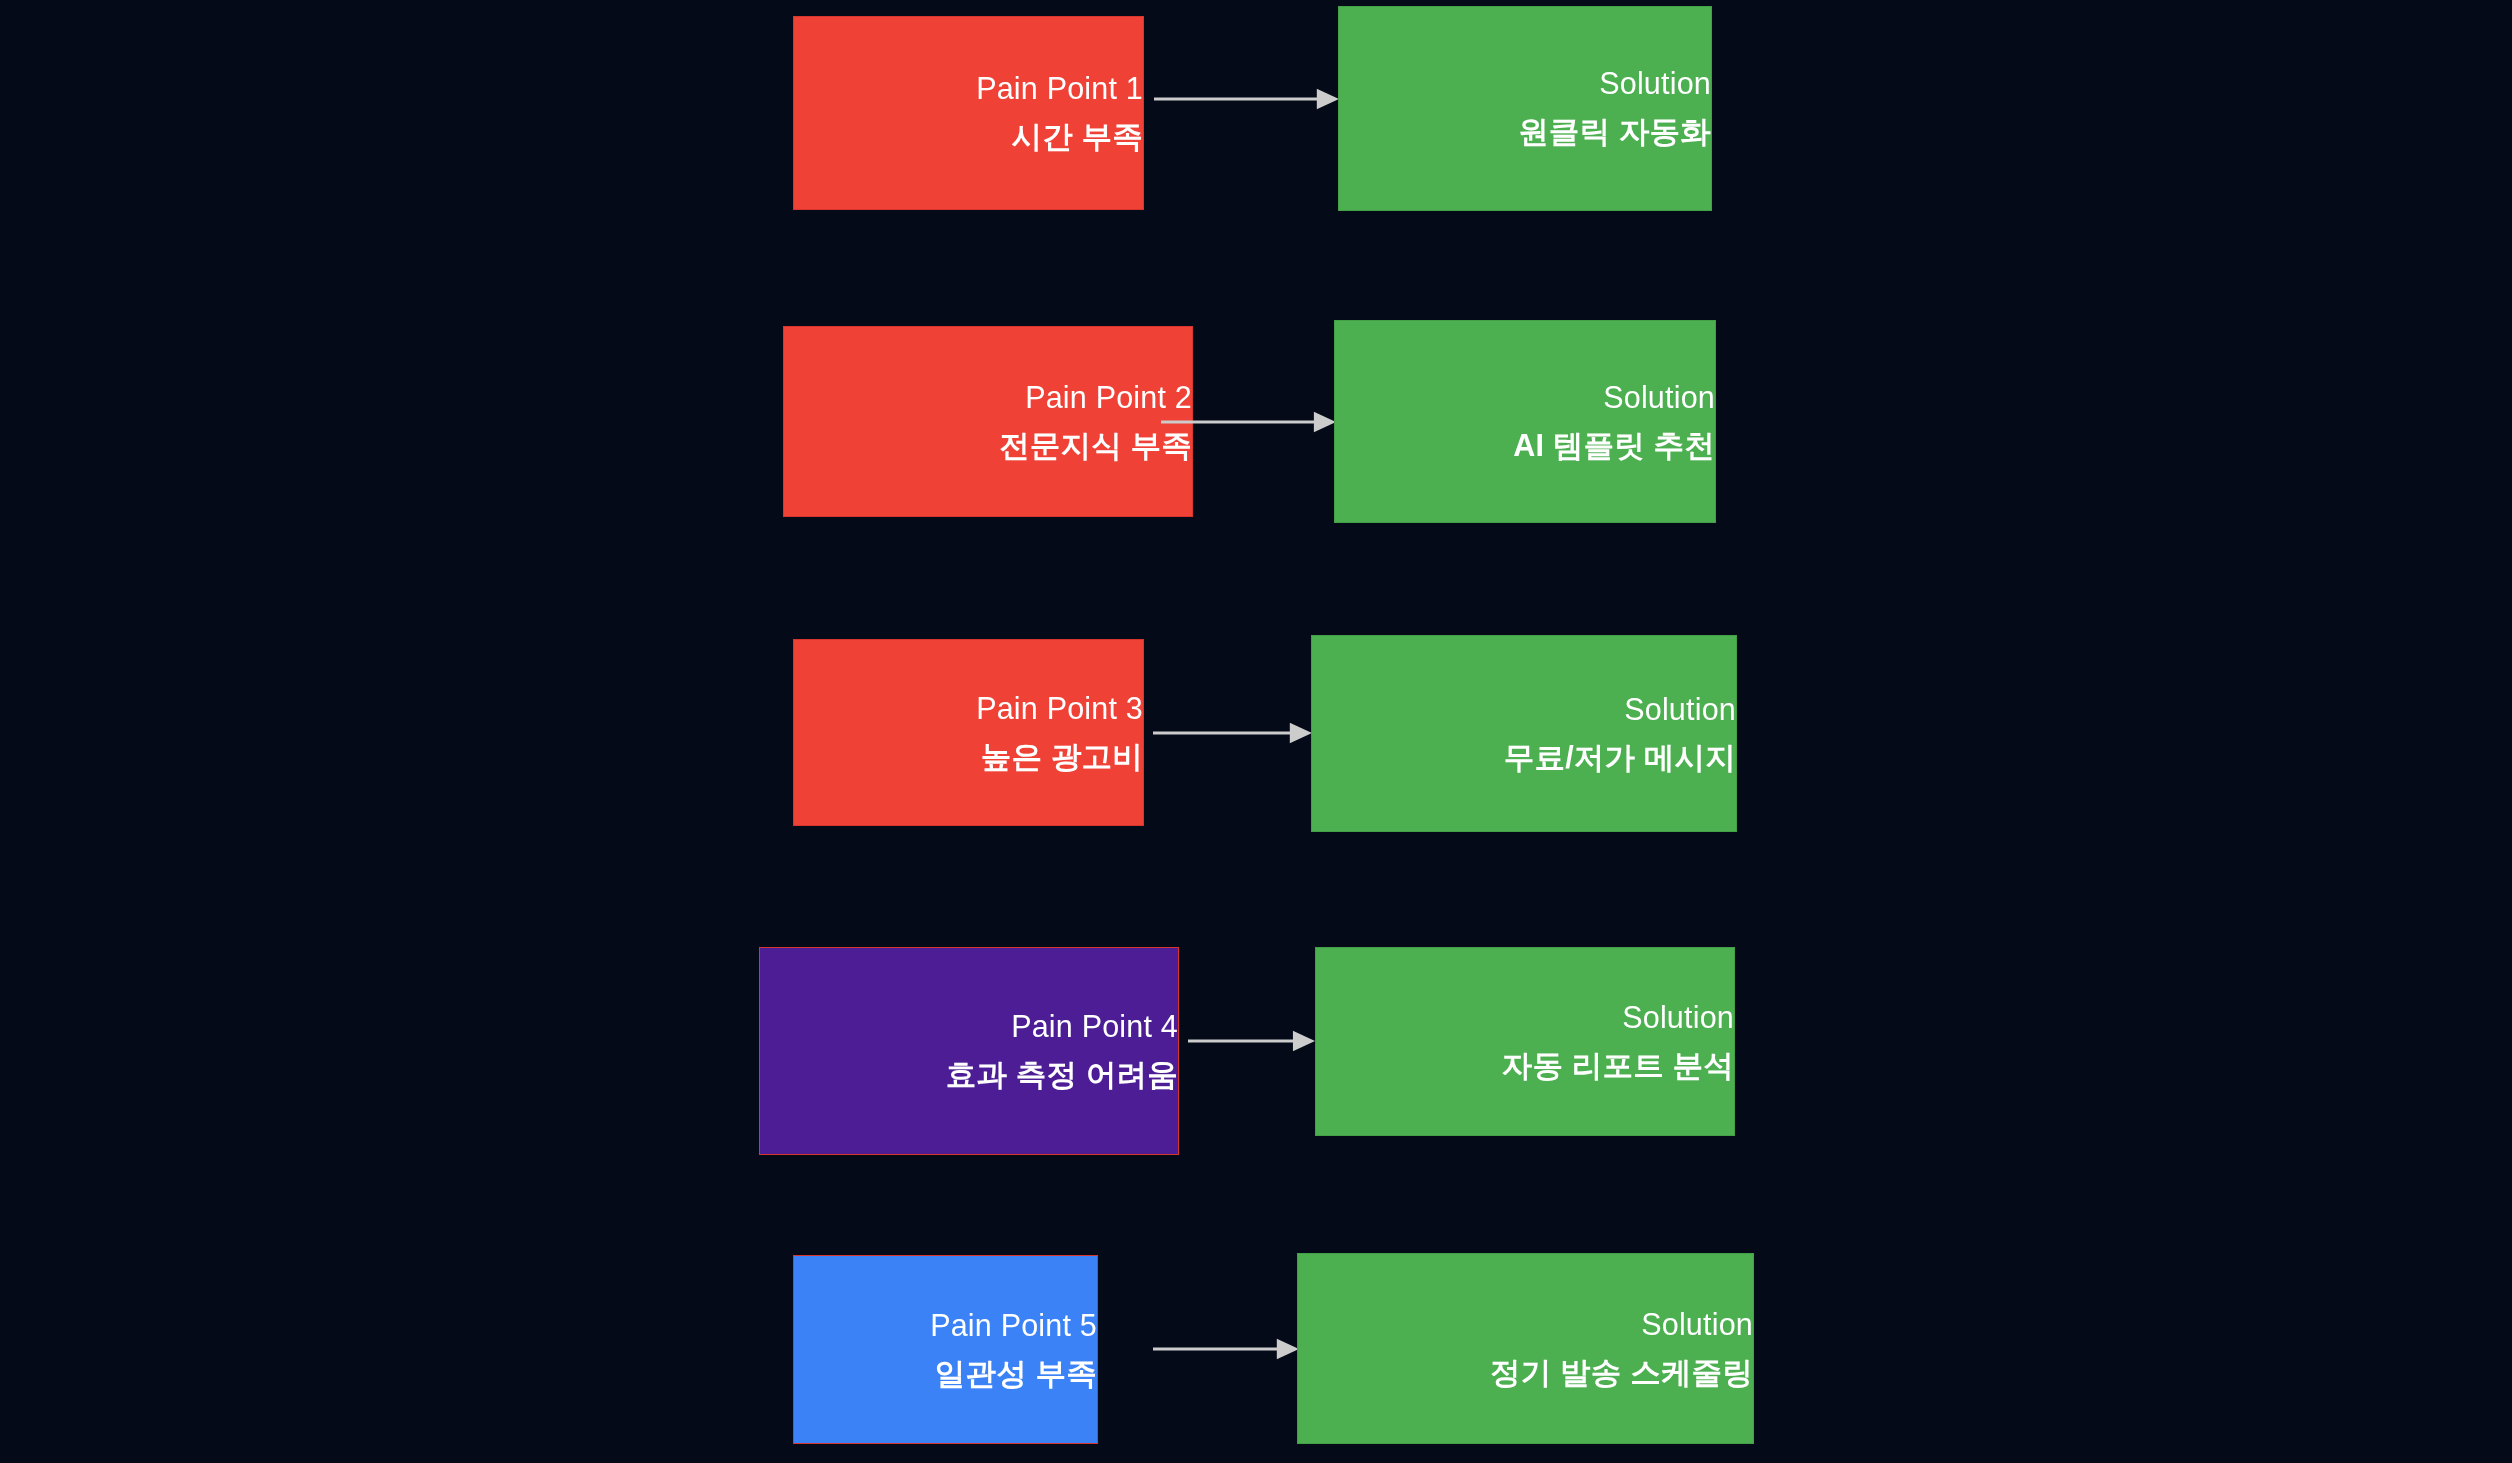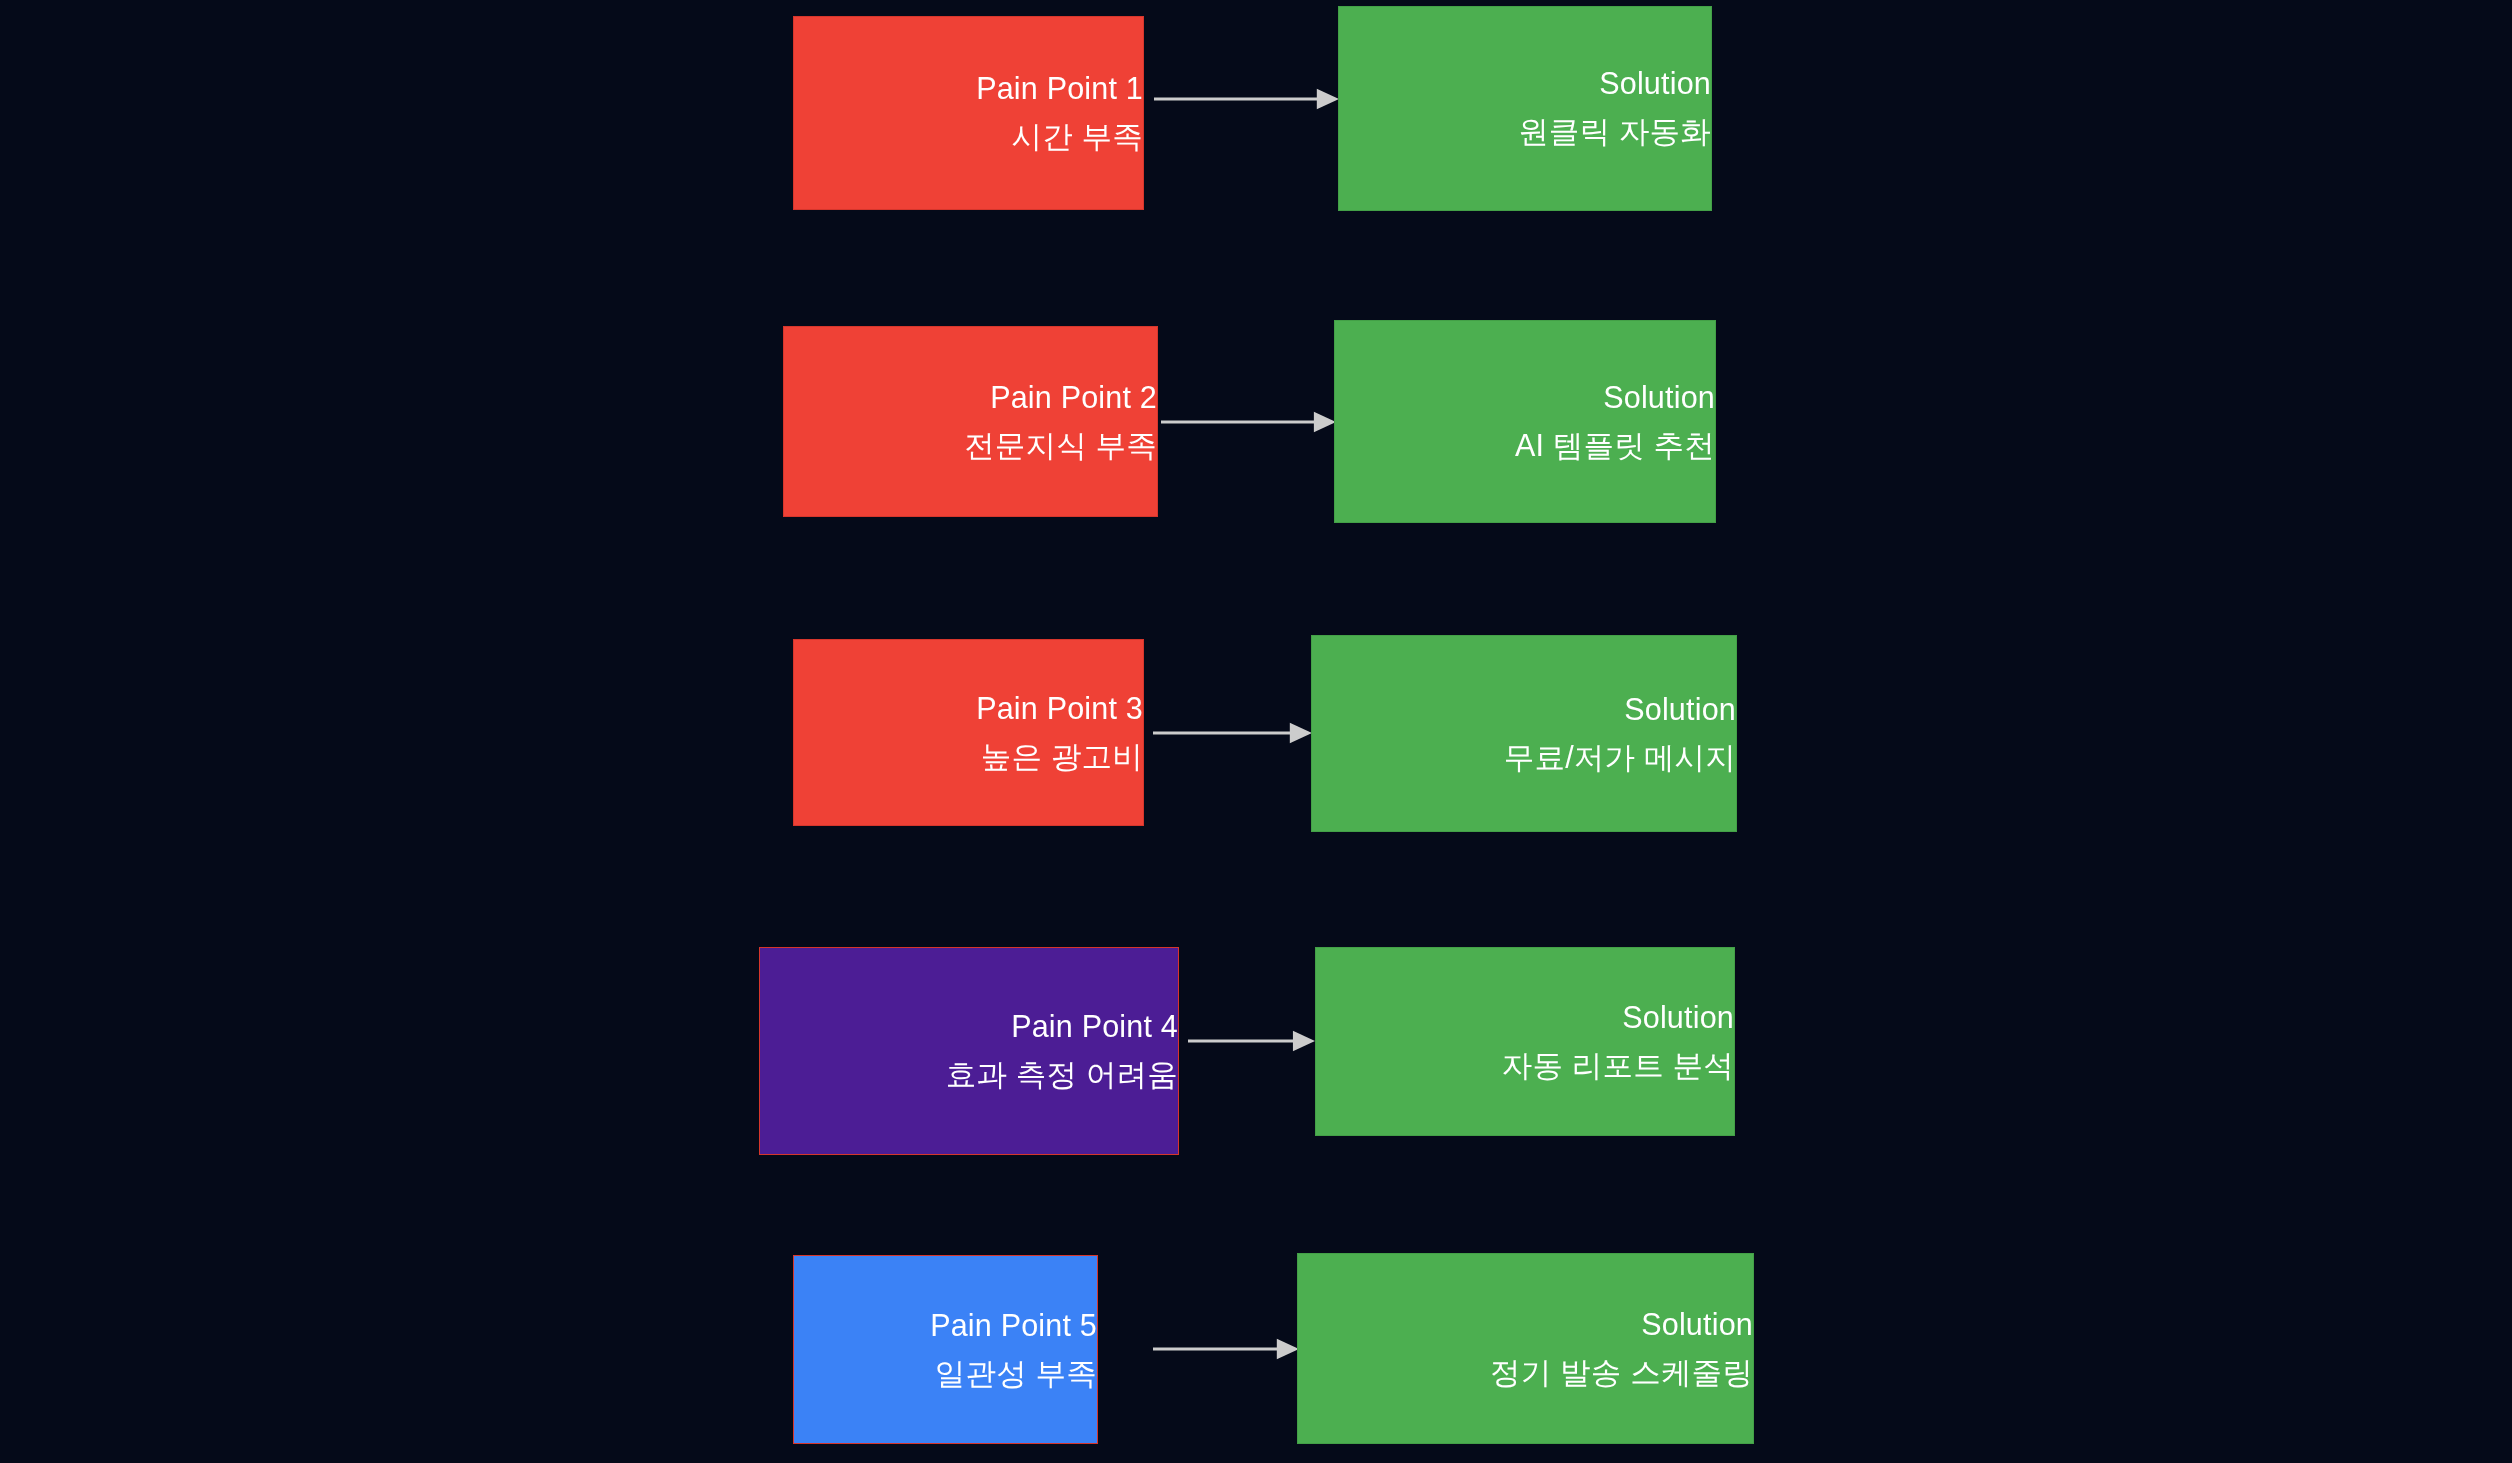--- a/index.html
+++ b/index.html
@@ -33,21 +33,21 @@
     line-height: 1.30;
     letter-spacing: 0.2px;
   }
   .node .line1 {
     font-size: 30.5px;
     font-weight: 400;
     white-space: nowrap;
   }
   .node .line2 {
     font-size: 30.5px;
-    font-weight: 400;
+    font-weight: 700;
     white-space: nowrap;
     margin-top: 8.3px;
   }
   .node.pain {
     background: #ef4136;
     border: 1.8px solid #d6362c;
   }
   .node.solution {
     background: #4caf50;
     border: 1.8px solid #43a047;
@@ -77,21 +77,21 @@
           <line x1="0" y1="15" x2="178" y2="15" stroke="#cccccc" stroke-width="3"></line>
           <polygon points="176,4 200,15 176,26" fill="#cccccc"></polygon>
         </svg>
       </div>
       <div class="node solution" style="left: 1338px; top: 5.5px; width: 374px; height: 205px; background: rgb(76, 175, 80); border-color: rgb(67, 160, 71);">
         <div class="line1">Solution</div>
         <div class="line2">원클릭 자동화</div>
       </div>
     </div>
     <div class="flow-row">
-      <div class="node pain" style="left: 783px; top: 326px; width: 375px; height: 191px; background: rgb(239, 65, 54); border-color: rgb(214, 54, 44);">
+      <div class="node pain" style="left: 783px; top: 326px; width: 410px; height: 191px; background: rgb(239, 65, 54); border-color: rgb(214, 54, 44);">
         <div class="line1">Pain Point 2</div>
         <div class="line2">전문지식 부족</div>
       </div>
       <div class="connector" style="left: 1161px; top: 408px; width: 175px;">
         <svg viewBox="0 0 190 30" preserveAspectRatio="none">
           <line x1="0" y1="15" x2="168" y2="15" stroke="#cccccc" stroke-width="3"></line>
           <polygon points="166,4 190,15 166,26" fill="#cccccc"></polygon>
         </svg>
       </div>
       <div class="node solution" style="left: 1334px; top: 320px; width: 382px; height: 203px; background: rgb(76, 175, 80); border-color: rgb(67, 160, 71);">

